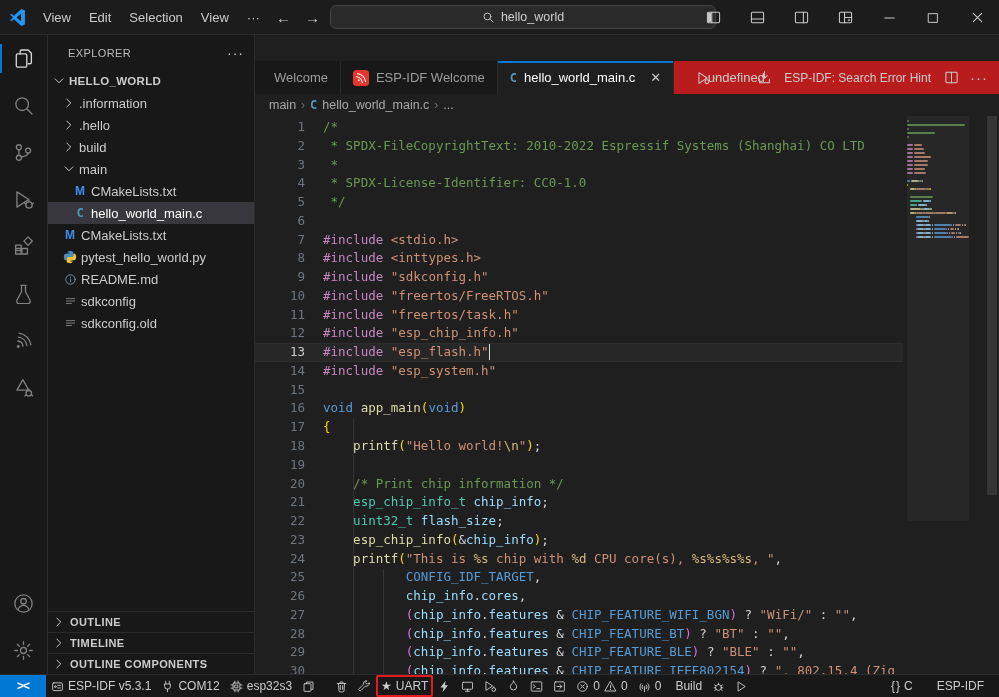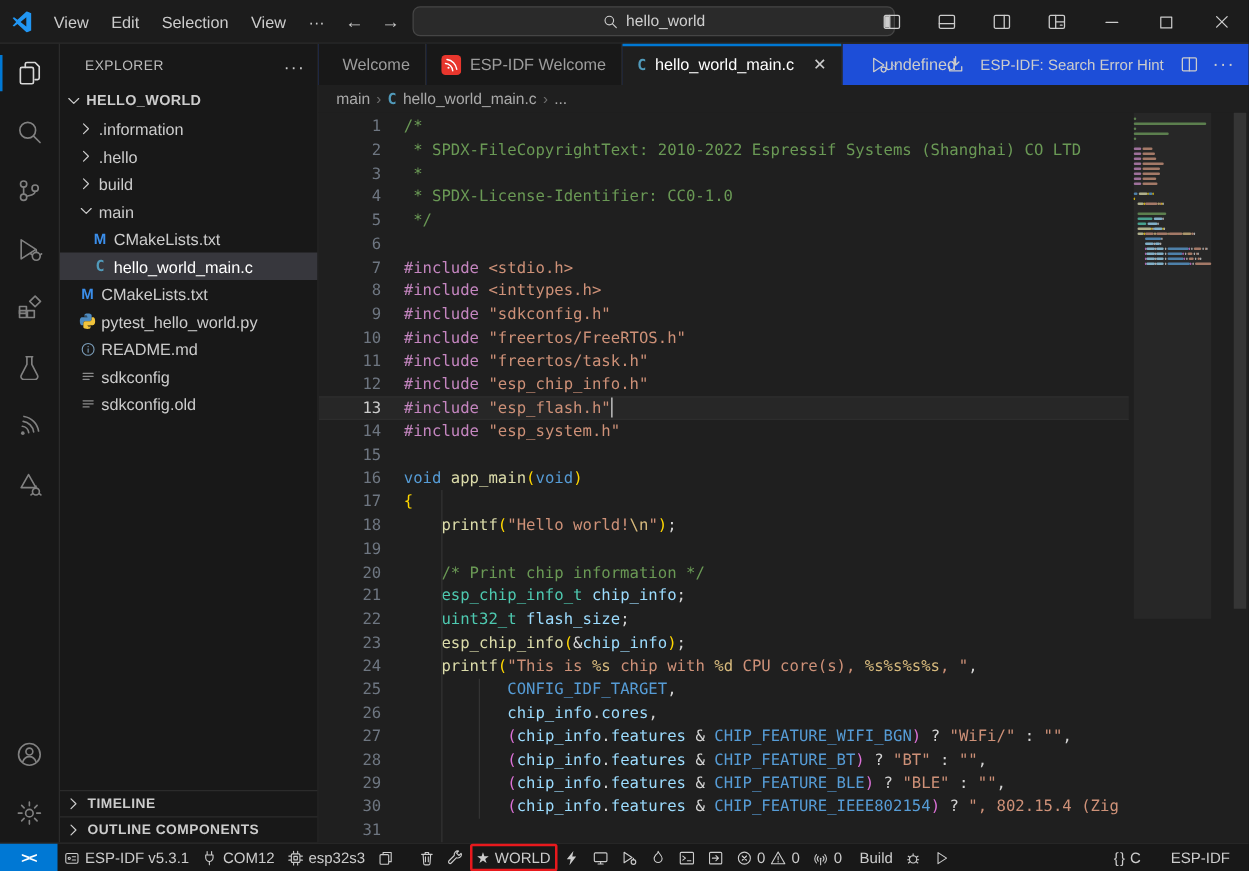--- a/index.html
+++ b/index.html
@@ -30,21 +30,21 @@
   .tree { flex:1; overflow:hidden; }
   .tree-row { height:22px; display:flex; align-items:center; gap:3px; color:#cccccc; font-size:13px; white-space:nowrap; cursor:default; }
   .tree-row.selected { background:#37373d; color:#ffffff; }
   .tree-row.root { font-weight:700; font-size:11.5px; letter-spacing:.3px; }
   .ficon { width:16px; flex:0 0 16px; display:flex; align-items:center; justify-content:center; font-size:11px; }
   .sb-sections { flex:0 0 auto; }
   .sb-section { height:21px; border-top:1px solid #2b2b2b; display:flex; align-items:center; gap:4px; padding-left:4px; font-size:11px; font-weight:700; color:#cccccc; letter-spacing:.4px; }
 
   
   .editor { flex:1; display:flex; flex-direction:column; min-width:0; background:#1f1f1f; }
-  .tabbar { height:33px; flex:0 0 33px; background:#1d4ed8; display:flex; align-items:stretch; }
+  .tabbar { height:33px; flex:0 0 33px; background:#b91c1c; display:flex; align-items:stretch;margin-top:26px; }
   .tabs { display:flex; }
   .tab { display:flex; align-items:center; gap:7px; padding:0 12px; font-size:13px; color:#9d9d9d; background:#181818; border-right:1px solid #2b2b2b; position:relative; cursor:default; }
   .tab.active { background:#1f1f1f; color:#ffffff; }
   .tab.active::before { content:""; position:absolute; top:0; left:0; right:0; height:1.5px; background:#0078d4; }
   .tab .closex { margin-left:8px; font-size:13px; color:#cccccc; }
   .editor-actions { margin-left:auto; display:flex; align-items:center; gap:4px; padding-right:8px; color:#cccccc; }
   .ea-ico { width:24px; height:24px; display:flex; align-items:center; justify-content:center; border-radius:4px; }
   .ea-text { font-size:12px; padding:0 4px; color:#cccccc; }
   .breadcrumb { height:22px; flex:0 0 22px; display:flex; align-items:center; gap:5px; padding-left:14px; font-size:12.5px; color:#a9a9a9; background:#1f1f1f; }
   .bc-sep { color:#6e6e6e; font-size:12px; }
@@ -333,20 +333,28 @@
             <span>sdkconfig.old</span>
           </div>
         </div>
       <div class="sb-sections" id="sb-sections">
           <div class="sb-section">
             <span style="display: inline-flex; align-items: center;">
               <svg width="14" height="14" viewBox="0 0 16 16" fill="none" stroke="currentColor" stroke-width="1.1" stroke-linecap="round" stroke-linejoin="round">
                 <path d="M5.5 3.5 10 8l-4.5 4.5"></path>
               </svg>
             </span>
+            <span>OUTLINE</span>
+          </div>
+          <div class="sb-section">
+            <span style="display: inline-flex; align-items: center;">
+              <svg width="14" height="14" viewBox="0 0 16 16" fill="none" stroke="currentColor" stroke-width="1.1" stroke-linecap="round" stroke-linejoin="round">
+                <path d="M5.5 3.5 10 8l-4.5 4.5"></path>
+              </svg>
+            </span>
             <span>TIMELINE</span>
           </div>
           <div class="sb-section">
             <span style="display: inline-flex; align-items: center;">
               <svg width="14" height="14" viewBox="0 0 16 16" fill="none" stroke="currentColor" stroke-width="1.1" stroke-linecap="round" stroke-linejoin="round">
                 <path d="M5.5 3.5 10 8l-4.5 4.5"></path>
               </svg>
             </span>
             <span>OUTLINE COMPONENTS</span>
           </div>
@@ -700,21 +708,21 @@
           <span style="display: inline-flex; align-items: center;">
             <svg width="13" height="13" viewBox="0 0 16 16" fill="none" stroke="currentColor" stroke-width="1.1" stroke-linecap="round" stroke-linejoin="round">
               <path d="M13.8 4.2a3.6 3.6 0 0 1-4.9 3.4l-5.2 5.2a1.55 1.55 0 0 1-2.2-2.2l5.2-5.2A3.6 3.6 0 0 1 10.9 1l-2 2 2.4 2.4 2-2c.3.3.5 1 .5 1z"></path>
             </svg>
           </span>
         </div>
         <div class="st-item annotated">
           <span style="display: inline-flex; align-items: center;">
             <span class="st-star">★</span>
           </span>
-          <span>WORLD</span>
+          <span>UART</span>
         </div>
         <div class="st-item">
           <span style="display: inline-flex; align-items: center;">
             <svg width="13" height="13" viewBox="0 0 16 16">
               <path fill="currentColor" d="M9.5 1 3 9.2h3.8L5.6 15l6.6-8.6H8.4z"></path>
             </svg>
           </span>
         </div>
         <div class="st-item">
           <span style="display: inline-flex; align-items: center;">

